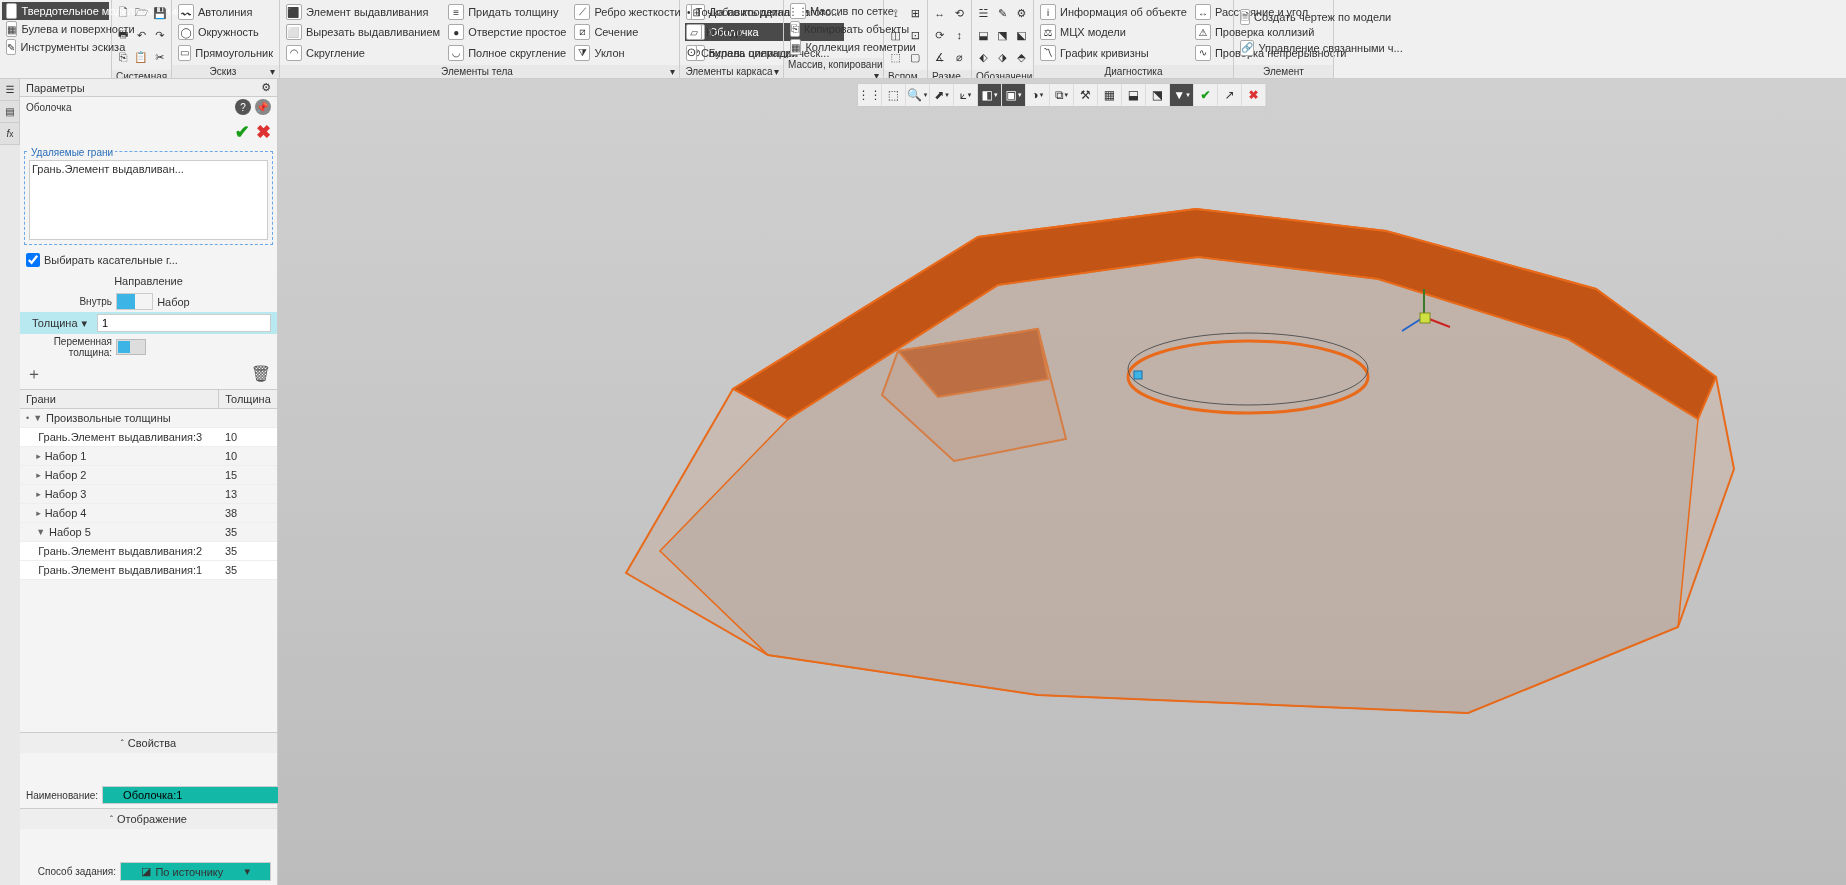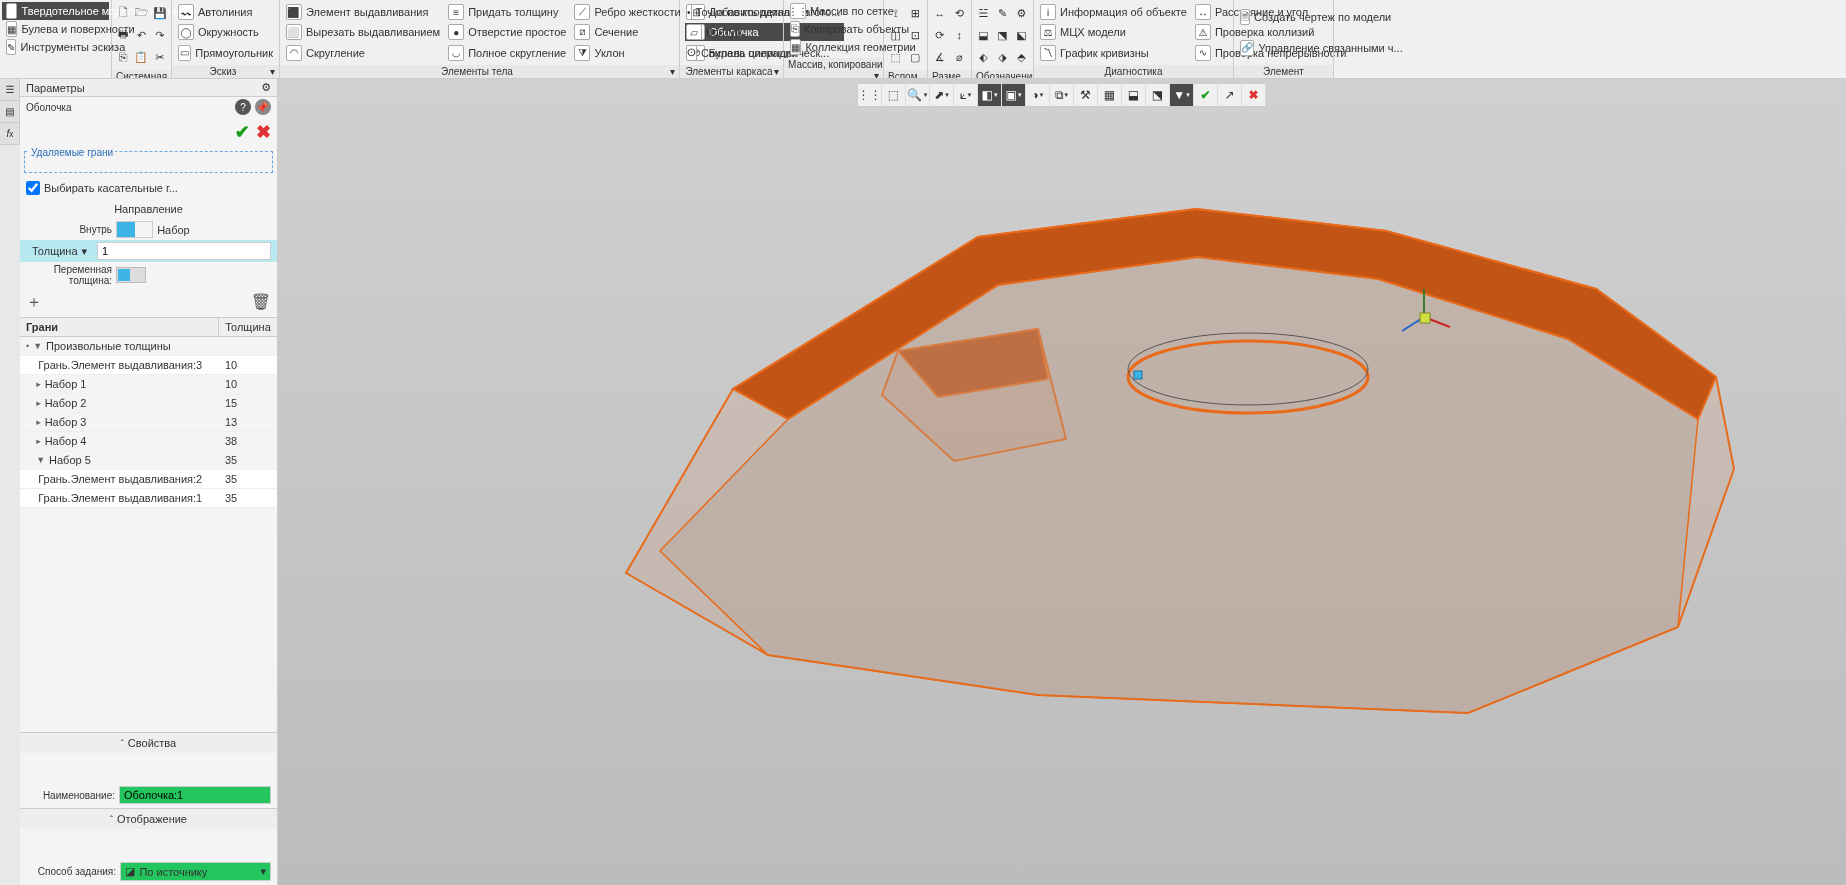--- a/index.html
+++ b/index.html
@@ -54,35 +54,35 @@
 .form-row .dd-label { background: #b8e8f0; padding: 2px 6px; display: flex; align-items: center; gap: 4px; }
 .form-row input[type=text] { flex: 1; border: 1px solid #ccc; padding: 2px 4px; font-size: 11px; }
 .switch { width: 30px; height: 16px; background: #ddd; border: 1px solid #bbb; position: relative; }
 .switch .knob { width: 12px; height: 12px; background: #3cb4e6; position: absolute; top: 1px; left: 1px; }
 
 .table-toolbar { display: flex; justify-content: space-between; padding: 4px 6px; }
 .table-toolbar .btn { font-size: 16px; cursor: pointer; color: #555; }
 .thickness-table { border-top: 1px solid #ccc; }
 .thickness-table .thead { display: flex; background: #eee; border-bottom: 1px solid #ccc; }
 .thickness-table .th { padding: 3px 6px; font-size: 11px; }
-.thickness-table .th.c1 { flex: 1; border-right: 1px solid #ccc; font-weight: bold; }
+.thickness-table .th.c1 { flex: 1; border-right: 1px solid #ccc; }
 .thickness-table .th.c2 { width: 58px; text-align: center; }
 .thickness-table .row { display: flex; border-bottom: 1px solid #eee; background: #fff; }
 .thickness-table .cell { padding: 3px 6px; font-size: 11px; }
 .thickness-table .cell.c1 { flex: 1; display: flex; align-items: center; gap: 4px; }
 .thickness-table .cell.c2 { width: 58px; text-align: left; }
 .group-row { background: #f4f4f4 !important; }
 .arrow { font-size: 9px; color: #666; }
 
 .collapse-header { display: flex; align-items: center; justify-content: center; gap: 4px; padding: 4px; border-top: 1px solid #ccc; background: #eee; cursor: pointer; }
 .collapse-header .chev { font-size: 9px; }
 
 .prop-row { display: flex; align-items: center; padding: 4px 6px; gap: 4px; margin-top: 29px; }
 .prop-row .label { width: 90px; text-align: right; font-size: 10px; }
-.prop-row input, .prop-row .combo { flex: 1; border: 1px solid #ccc; padding: 2px 4px; font-size: 11px; background: #22c55e; display: flex; align-items: center; gap: 4px; }
+.prop-row input, .prop-row .combo { flex: 1; border: 1px solid #ccc; padding: 2px 20px; font-size: 11px; background: #14b8a6; display: flex; align-items: center; gap: 4px; }
 .flexfill { flex: 1; }
 
 
 .viewport { position: absolute; left: 278px; top: 79px; right: 0; bottom: 0; background: linear-gradient(180deg, #d0d0d0 0%, #bcbcbc 100%); overflow: hidden; }
 .view-toolbar { position: absolute; top: 4px; left: 50%; transform: translateX(-50%); display: flex; background: #f0f0f0; border: 1px solid #ccc; height: 24px; }
 .view-toolbar .vtb { width: 24px; height: 22px; display: flex; align-items: center; justify-content: center; border-right: 1px solid #ddd; cursor: pointer; font-size: 12px; }
 .view-toolbar .vtb.dark { background: #4a4a4a; color: #fff; }
 .view-toolbar .vtb.green { color: #1a9e1a; font-weight: bold; }
 .view-toolbar .vtb.red { color: #d33; font-weight: bold; }
 .view-toolbar .vtb.dd::after { content: "▾"; font-size: 7px; margin-left: 1px; }
@@ -365,20 +365,23 @@
       <span class="help-icon" style="background:#888">📌</span>
     </span>
   </div>
   <div class="ok-x">
     <span class="ok">✔</span>
     <span class="cancel">✖</span>
   </div>
 
   <div class="fieldset">
     <span class="legend">Удаляемые грани</span>
+    <div class="listbox">
+      <div>Грань.Элемент выдавливан...</div>
+    </div>
   </div>
   <div class="checkrow">
     <input type="checkbox" checked="" style="">
     <span>Выбирать касательные г...</span>
   </div>
 
   <div class="section-title">Направление</div>
   <div class="form-row">
     <span class="label">Внутрь</span>
     <div class="toggle">

